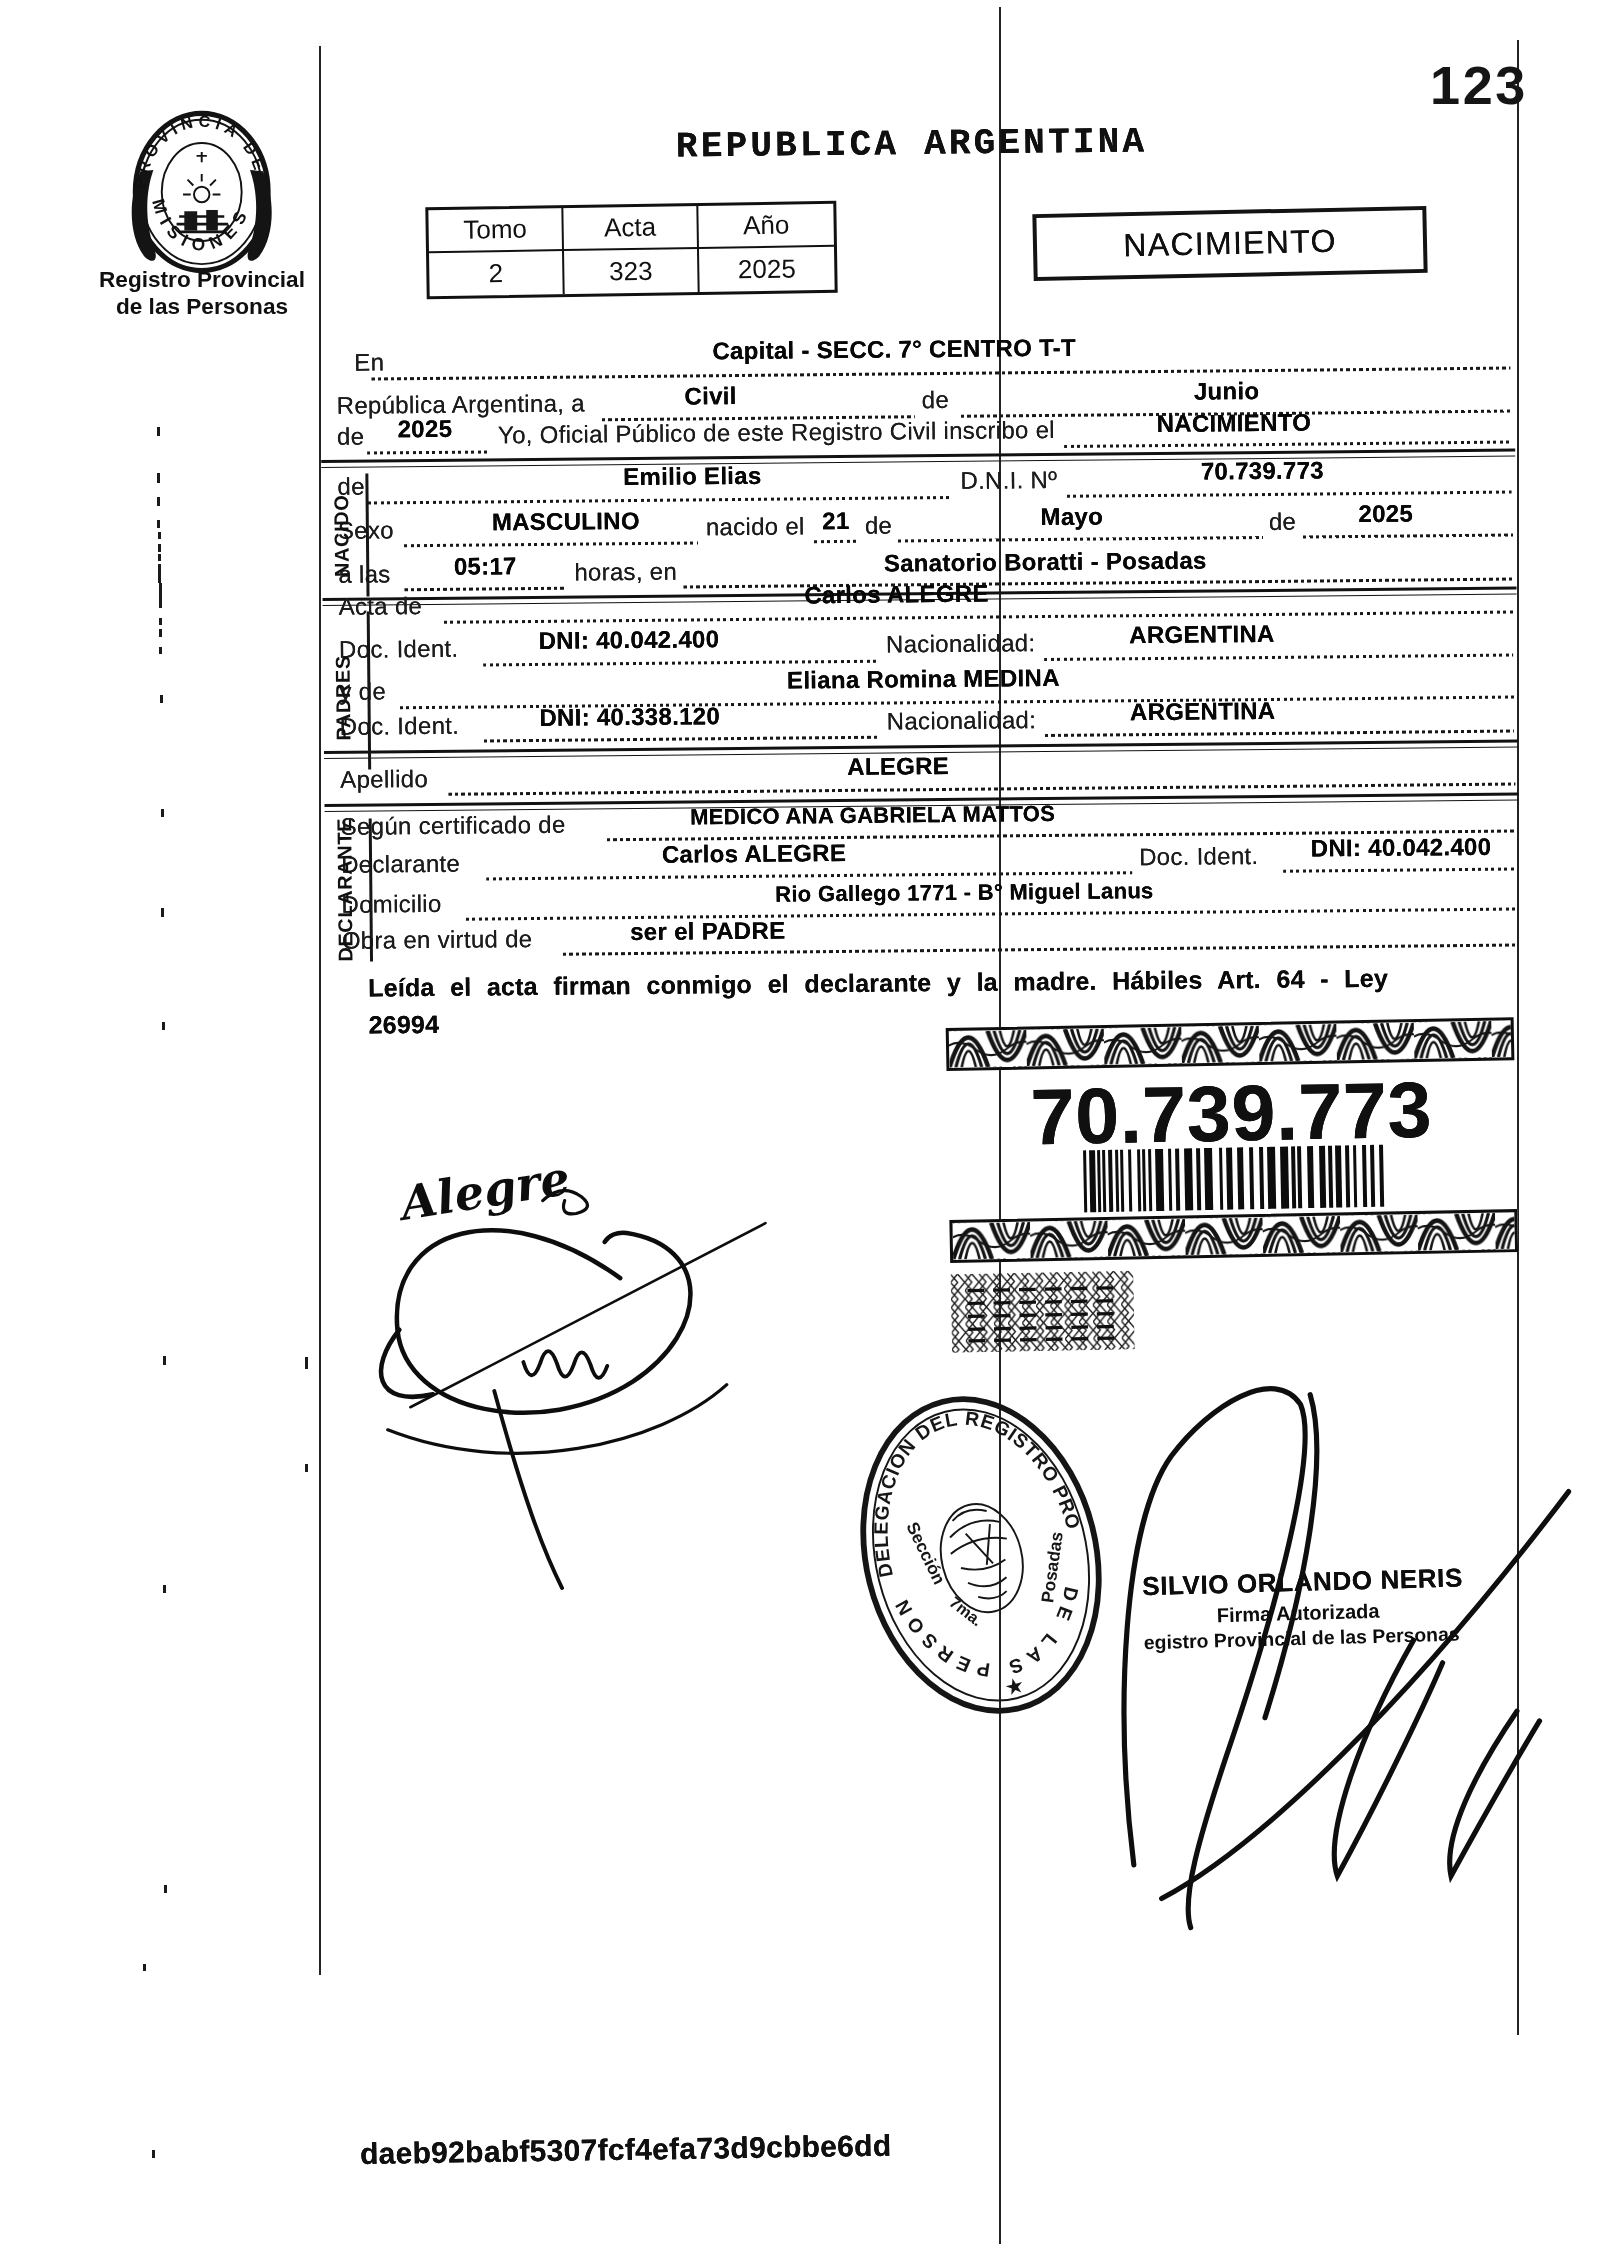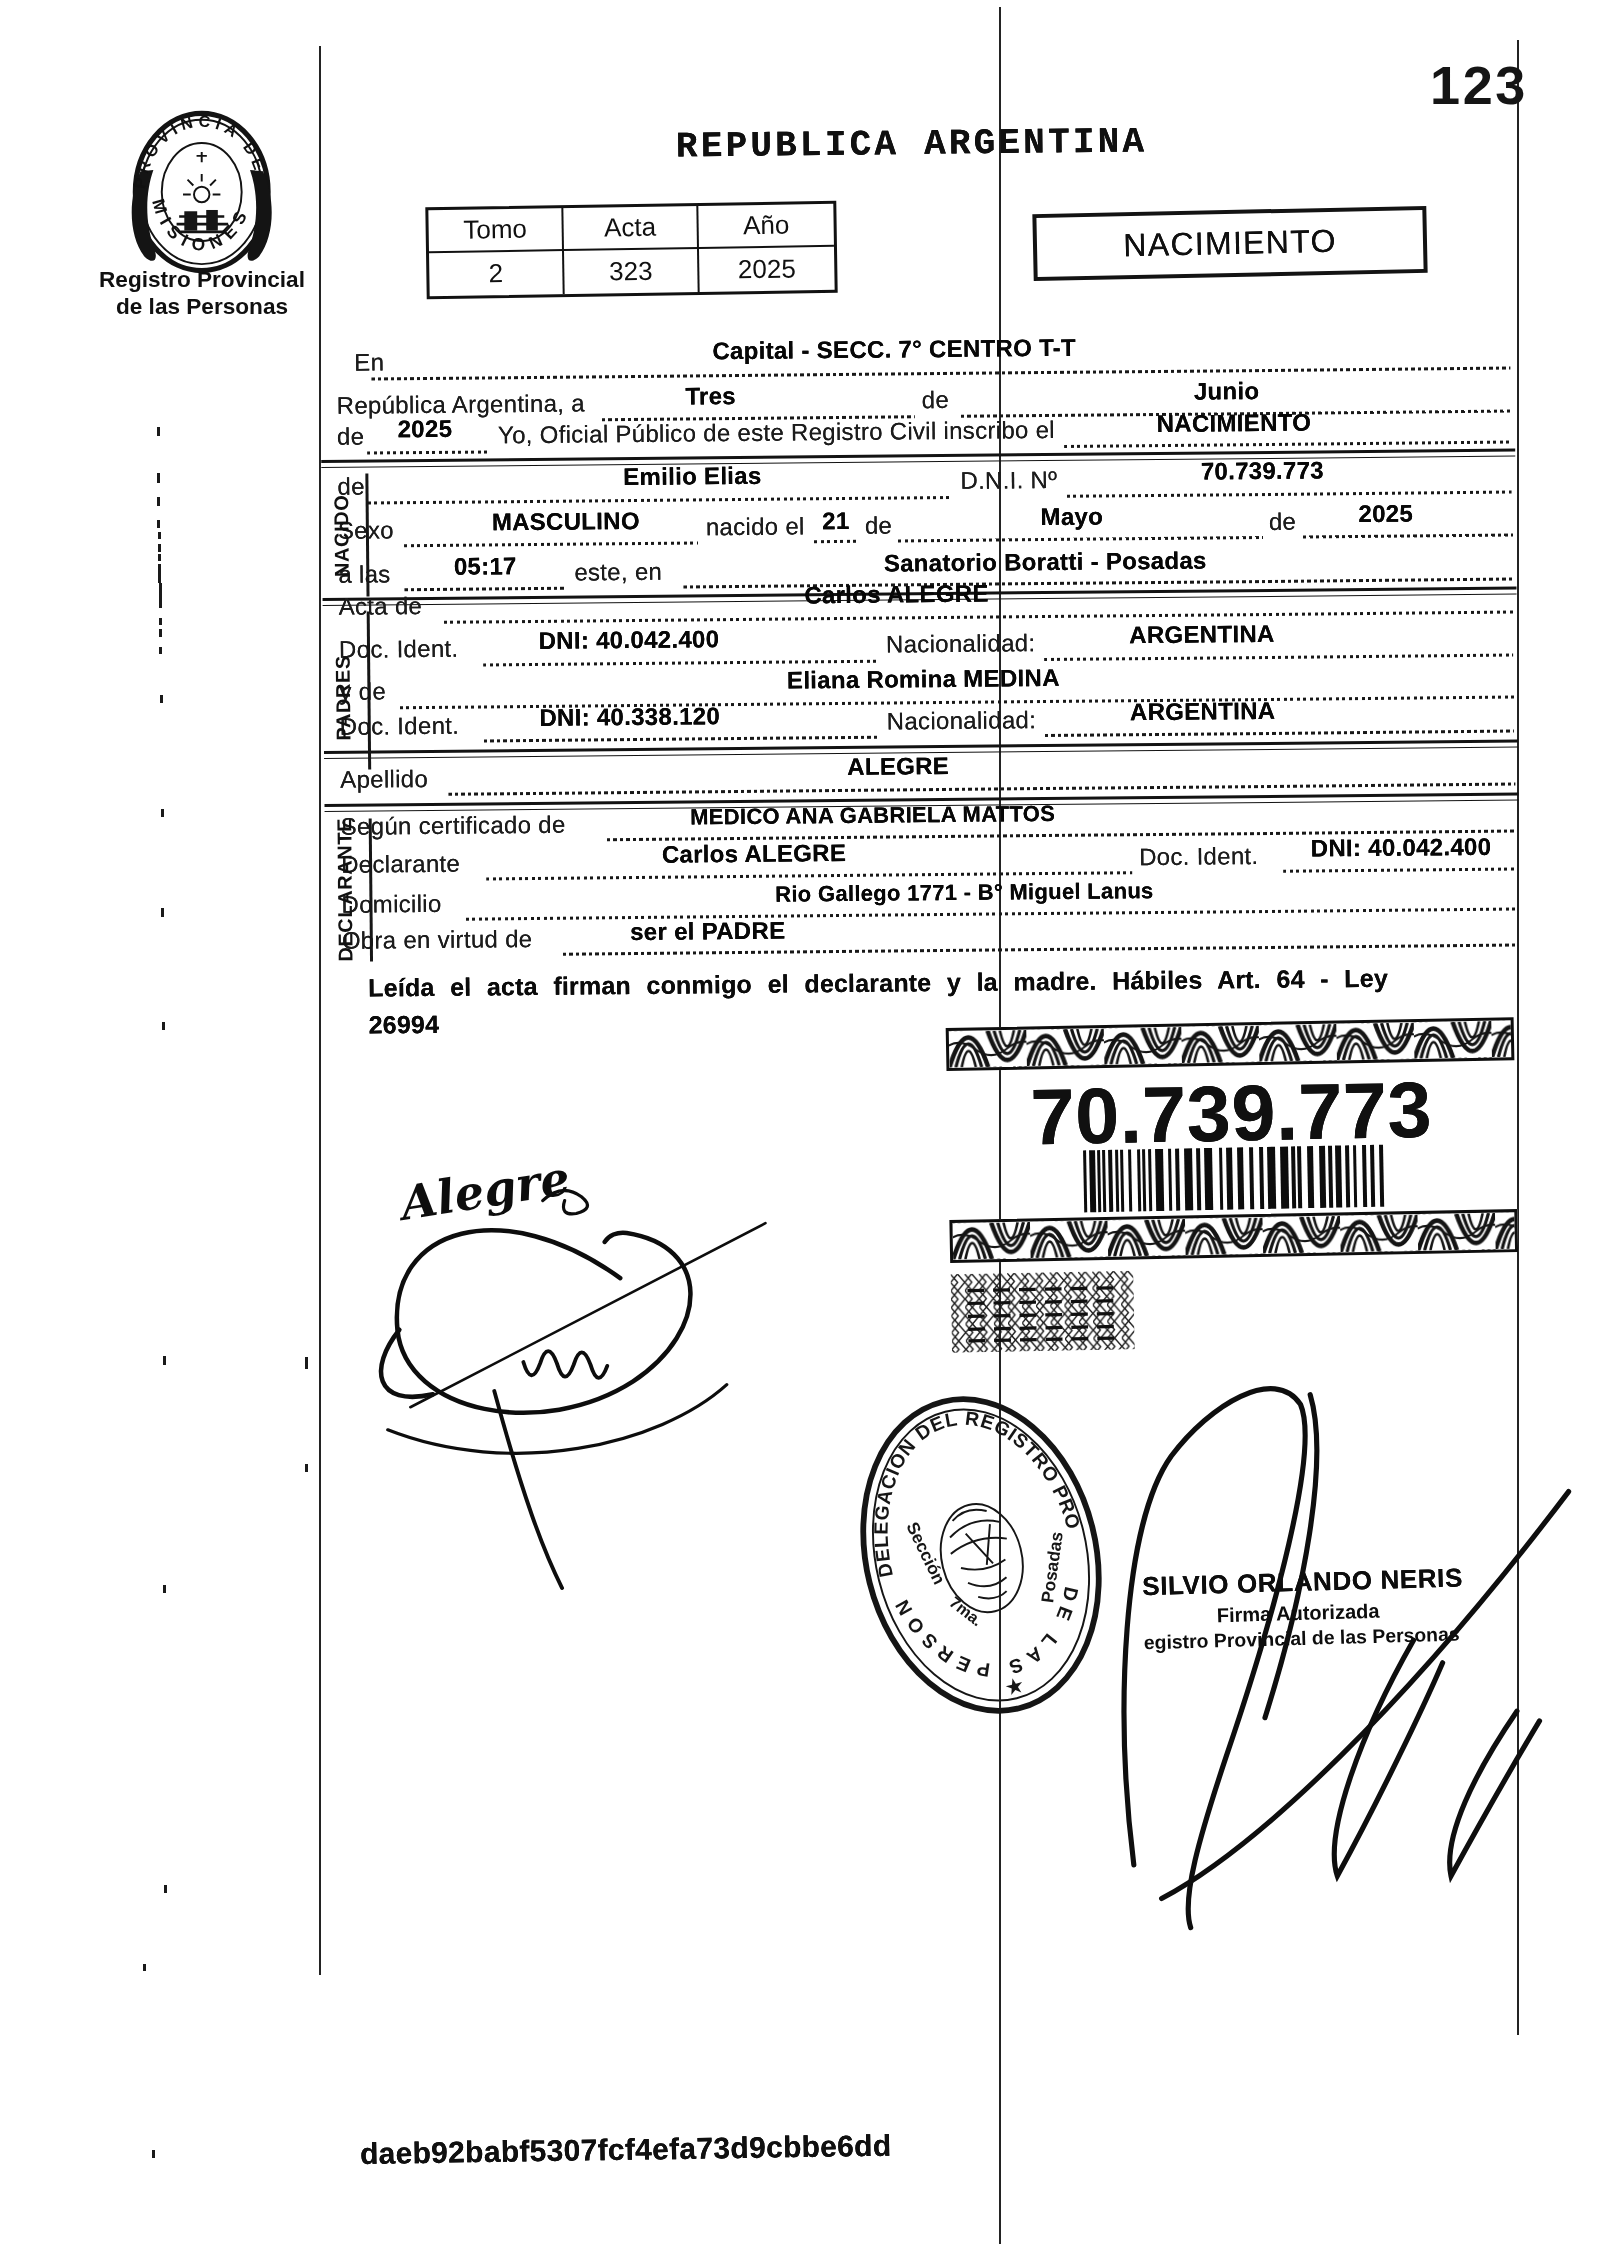--- a/index.html
+++ b/index.html
@@ -127,21 +127,21 @@
   <div id="nacbox">NACIMIENTO</div>
 
   <div class="abs" style="left:0;top:0;width:1619px;height:1097px;transform:rotate(-.55deg);transform-origin:323px 646px;">
 
     <span class="lbl" style="left:357px;top:349px;">En</span>
     <i class="dots" style="left:374px;top:378px;width:1139px;"></i>
     <span class="val" style="left:897px;top:341px;">Capital - SECC. 7° CENTRO T-T</span>
 
     <span class="lbl" style="left:339px;top:392px;">República Argentina, a</span>
     <i class="dots" style="left:604px;top:421px;width:313px;"></i>
-    <span class="val" style="left:713px;top:386px;">Tres</span>
+    <span class="val" style="left:713px;top:386px;">Civil</span>
     <span class="lbl" style="left:924px;top:392px;">de</span>
     <i class="dots" style="left:963px;top:421px;width:551px;"></i>
     <span class="val" style="left:1197px;top:386px;margin-left:32px;">Junio</span>
 
     <span class="lbl" style="left:339px;top:423px;">de</span>
     <i class="dots" style="left:369px;top:452px;width:123px;"></i>
     <span class="val" style="left:427px;top:416px;">2025</span>
     <span class="lbl" style="left:500px;top:423px;">Yo, Oficial Público de este Registro Civil inscribo el</span>
     <i class="dots" style="left:1066px;top:452px;width:447px;"></i>
     <span class="val" style="left:1236px;top:418px;">NACIMIENTO</span>
@@ -163,21 +163,21 @@
     <span class="lbl" style="left:866px;top:517px;">de</span>
     <i class="dots" style="left:899px;top:545px;width:365px;"></i>
     <span class="val" style="left:1073px;top:510px;">Mayo</span>
     <span class="lbl" style="left:1270px;top:517px;">de</span>
     <i class="dots" style="left:1304px;top:545px;width:210px;"></i>
     <span class="val" style="left:1387px;top:510px;">2025</span>
 
     <span class="lbl" style="left:339px;top:561px;">a las</span>
     <i class="dots" style="left:405px;top:589px;width:161px;"></i>
     <span class="val" style="left:486px;top:554px;">05:17</span>
-    <span class="lbl" style="left:575px;top:561px;">este, en</span>
+    <span class="lbl" style="left:575px;top:561px;">horas, en</span>
     <i class="dots" style="left:684px;top:589px;width:829px;"></i>
     <span class="val" style="left:1046px;top:555px;">Sanatorio Boratti - Posadas</span>
     <div class="drule" style="left:323px;top:598px;width:1194px;"></div>
 
     <span class="lbl" style="left:339px;top:593px;">Acta de</span>
     <i class="dots" style="left:444px;top:622px;width:1070px;"></i>
     <span class="val" style="left:897px;top:586px;">Carlos ALEGRE</span>
 
     <span class="lbl" style="left:339px;top:636px;">Doc. Ident.</span>
     <i class="dots" style="left:483px;top:665px;width:395px;"></i>

